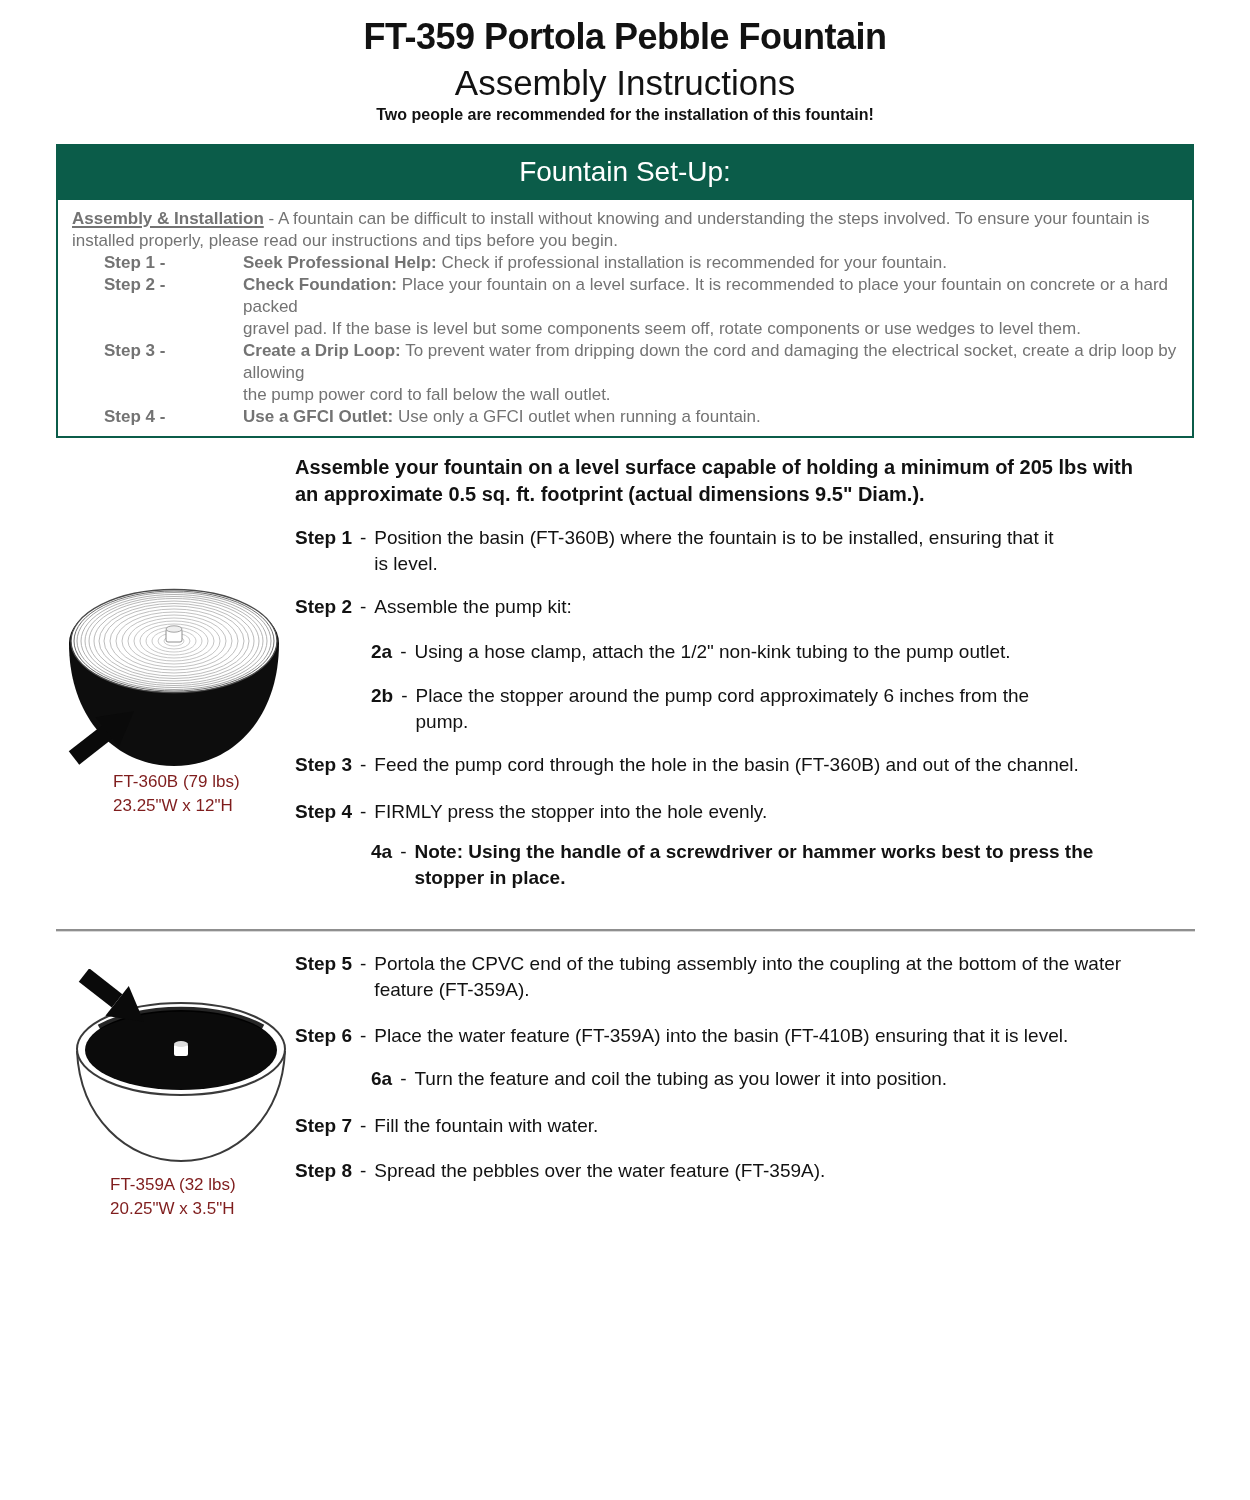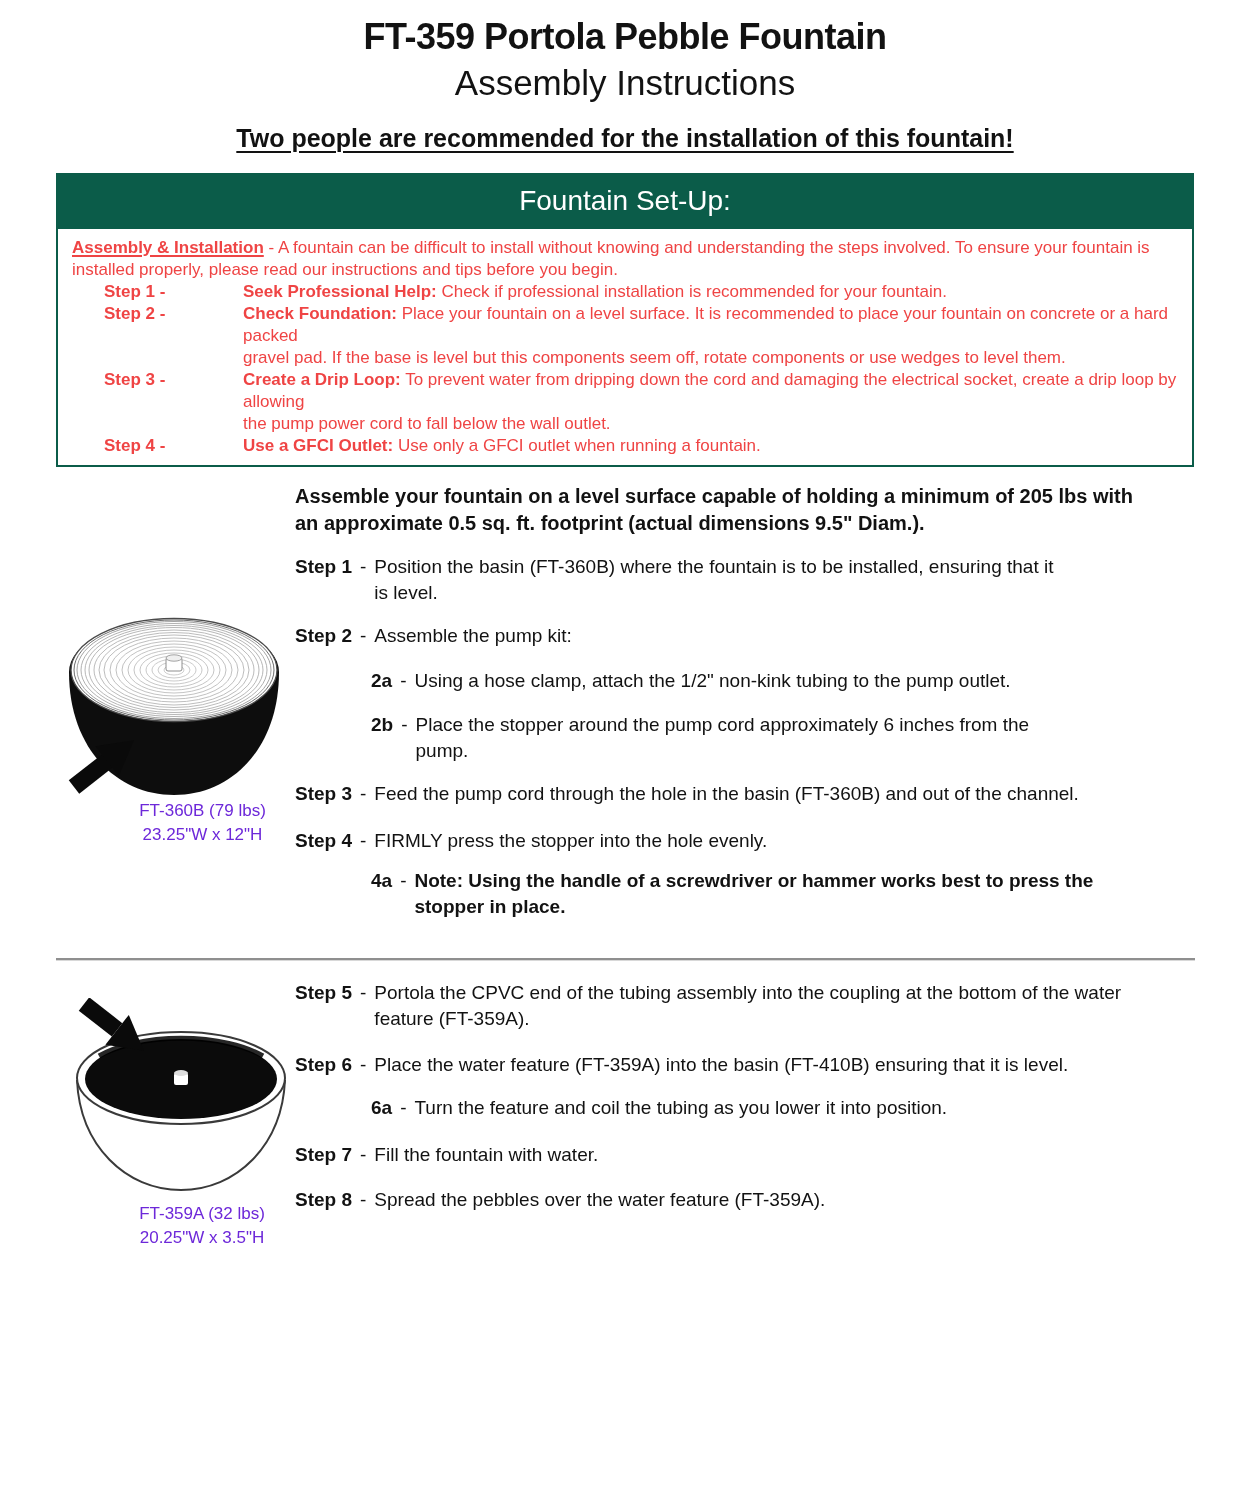--- a/index.html
+++ b/index.html
@@ -9,34 +9,32 @@
     background:#fff;
     font-family:"Liberation Sans", sans-serif;
     color:#121212;
     overflow:hidden;
   }
   
   .hdr { text-align:center; padding-top:14px; }
   .title { font-size:36px; font-weight:bold; line-height:46px; letter-spacing:-0.5px; }
   .subtitle { font-size:35px; font-weight:normal; line-height:46px; }
   .warning {
-    margin-top:18px;
-    font-size:25px; font-weight:bold;
-    text-decoration:underline;
+    font-size:16px; font-weight:bold;
     text-decoration-thickness:2px;
     text-underline-offset:4px;
   }
   
   .setup-box { margin:20px 56px 0 56px; border:2px solid #0b5c49; }
   .setup-header {
     background:#0b5c49; color:#ffffff;
     text-align:center; font-size:28px; line-height:36px;
     padding:8px 0 10px 0;
   }
-  .setup-body { padding:8px 14px 8px 14px; font-size:17px; line-height:22px; color:#ef4444; }
+  .setup-body { padding:8px 14px 8px 14px; font-size:17px; line-height:22px; color:#737373; }
   .b { font-weight:bold; }
   .u { text-decoration:underline; text-decoration-thickness:1.5px; text-underline-offset:2px; }
   .bstep { display:flex; margin-left:32px;gap:36px; }
   .bstep-label { font-weight:bold; flex:none; width:103px; white-space:nowrap; }
   .bstep-body { flex:1; }
   
   .main { position:relative; }
   .text-col { margin-left:295px; margin-right:55px; font-size:19px; line-height:26px; }
   .intro2 { padding-top:16px; font-weight:bold; font-size:20px; line-height:27px; }
   .step { display:flex; }
@@ -48,21 +46,21 @@
   .mt17 { margin-top:17px; } .mt18 { margin-top:18px; } .mt19 { margin-top:19px; }
   .mt14 { margin-top:14px; } .mt20 { margin-top:20px; } .mt21 { margin-top:21px; }
   .divider {
     margin:38px 55px 0 56px; height:2px;
     background:#8f8f8f; border-bottom:1px solid #d8d8d8;
   }
   
   .fig { position:absolute; }
   .fig1 { left:62px; top:148px; width:230px; }
   .fig2 { left:64px; top:531px; width:230px; }
-  .fig-label { font-size:17px; line-height:24px; color:#6d28d9;text-align:center; }
+  .fig-label { font-size:17px; line-height:24px; color:#7f1d1d; }
   .fig1 .fig-label { padding-left:51px; margin-top:0px; }
   .fig2 .fig-label { padding-left:46px; margin-top:2px; }
 </style>
 </head>
 <body>
 
 <div class="page">
 
   <div class="hdr">
     <div class="title">FT-359 Portola Pebble Fountain</div>
@@ -76,21 +74,21 @@
       <div>
         <span class="b u">Assembly &amp; Installation</span><span> - A fountain can be difficult to install without knowing and understanding the steps involved. To ensure your fountain is</span><br>
         <span>installed properly, please read our instructions and tips before you begin.</span>
       </div>
       <div class="bstep">
         <span class="bstep-label">Step 1 -</span>
         <span class="bstep-body"><span class="b">Seek Professional Help:</span> <span>Check if professional installation is recommended for your fountain.</span></span>
       </div>
       <div class="bstep">
         <span class="bstep-label">Step 2 -</span>
-        <span class="bstep-body"><span class="b">Check Foundation:</span> <span>Place your fountain on a level surface. It is recommended to place your fountain on concrete or a hard packed</span><br><span>gravel pad. If the base is level but this components seem off, rotate components or use wedges to level them.</span></span>
+        <span class="bstep-body"><span class="b">Check Foundation:</span> <span>Place your fountain on a level surface. It is recommended to place your fountain on concrete or a hard packed</span><br><span>gravel pad. If the base is level but some components seem off, rotate components or use wedges to level them.</span></span>
       </div>
       <div class="bstep">
         <span class="bstep-label">Step 3 -</span>
         <span class="bstep-body"><span class="b">Create a Drip Loop:</span> <span>To prevent water from dripping down the cord and damaging the electrical socket, create a drip loop by allowing</span><br><span>the pump power cord to fall below the wall outlet.</span></span>
       </div>
       <div class="bstep">
         <span class="bstep-label">Step 4 -</span>
         <span class="bstep-body"><span class="b">Use a GFCI Outlet:</span> <span>Use only a GFCI outlet when running a fountain.</span></span>
       </div>
     </div>

